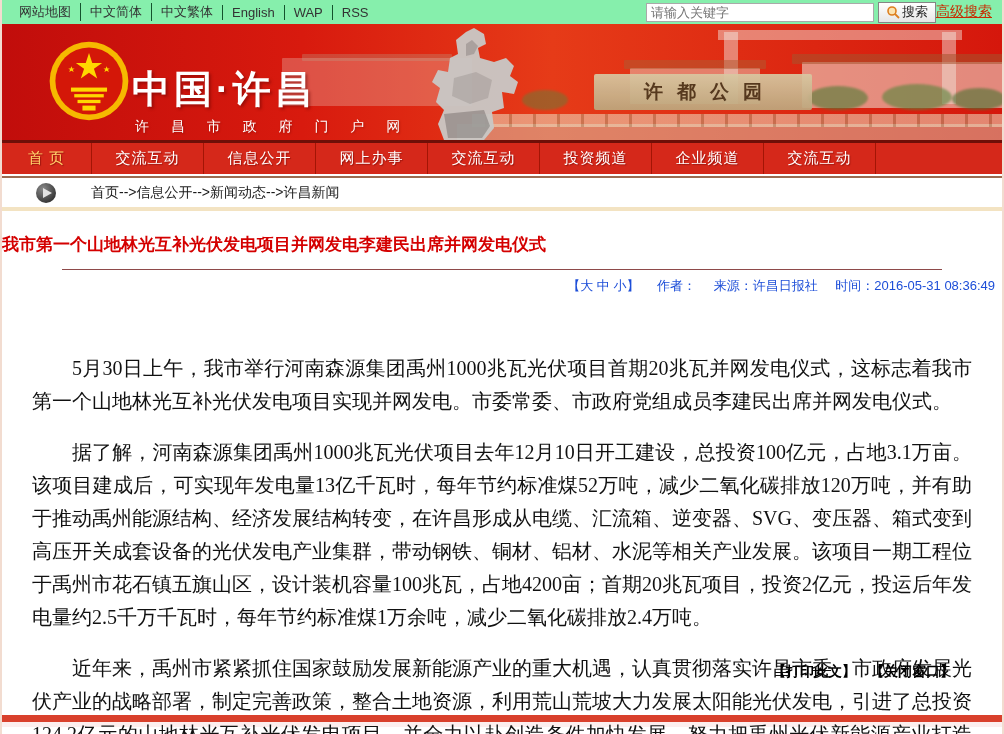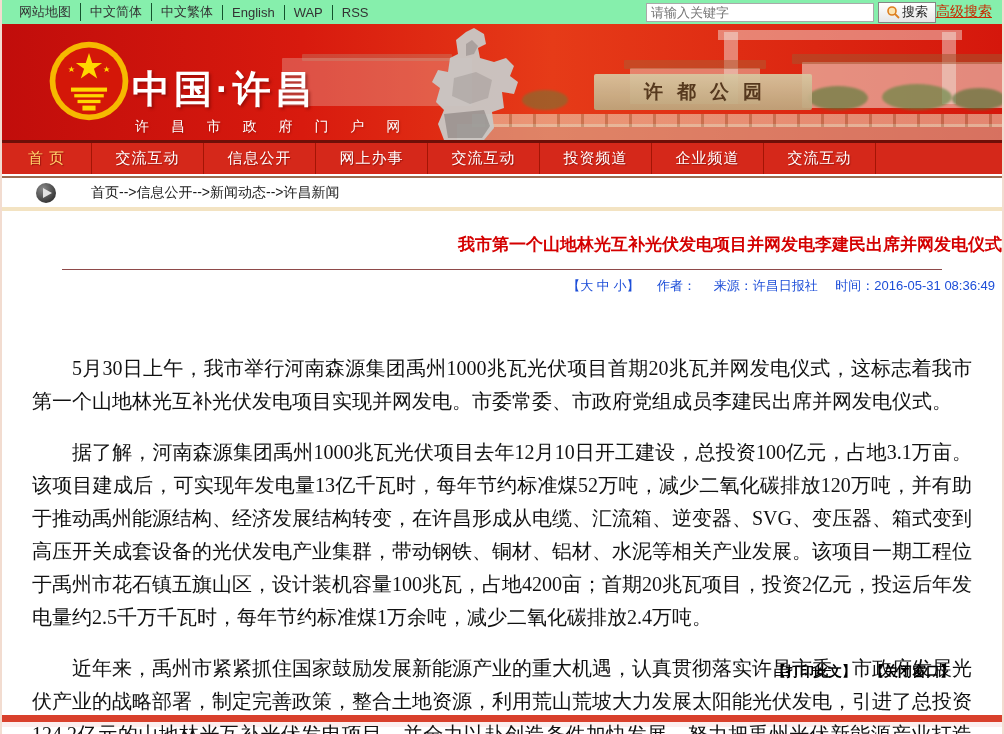--- a/index.html
+++ b/index.html
@@ -54,21 +54,21 @@
   .nav-under-brown { height:2px; background:#9c6b51; }
 
   
   .crumb-row { height:33px; background:#fff; border-bottom:4px solid #f3e3c2;
                display:flex; align-items:center; }
   .crumb-icon { margin-left:33px; width:22px; height:22px; flex:0 0 auto; cursor:pointer; }
   .crumb-text { margin-left:34px; font-size:14px; color:#1a1a1a; }
 
   
   .article { position:relative; height:504px; background:#fff; }
-  .article-title { text-align:right; padding-top:22px; font-size:17px; font-weight:bold; color:#d40000;
+  .article-title { text-align:left; padding-top:22px; font-size:17px; font-weight:bold; color:#d40000;
                    cursor:default; }
   .title-rule { height:1px; background:#8e4a4a; margin:13px 60px 0 60px; }
   .article-meta { margin-top:7px; text-align:right; font-size:13px; color:#1d4ed8; }
   .article-meta span { margin:0 7px; }
   .meta-size { cursor:pointer; }
   .article-body { margin-top:57px; padding:0 30px; font-family:"Liberation Serif","DejaVu Serif",serif;
                   font-size:20px; line-height:33px; color:#111; text-align:justify; }
   .article-body p { text-indent:2em; margin-bottom:18px; }
   .article-actions { position:absolute; right:48px; bottom:34px; font-size:14px; font-weight:bold; color:#000; }
   .article-actions a { color:#000; text-decoration:none; cursor:pointer; margin-left:10px; }

